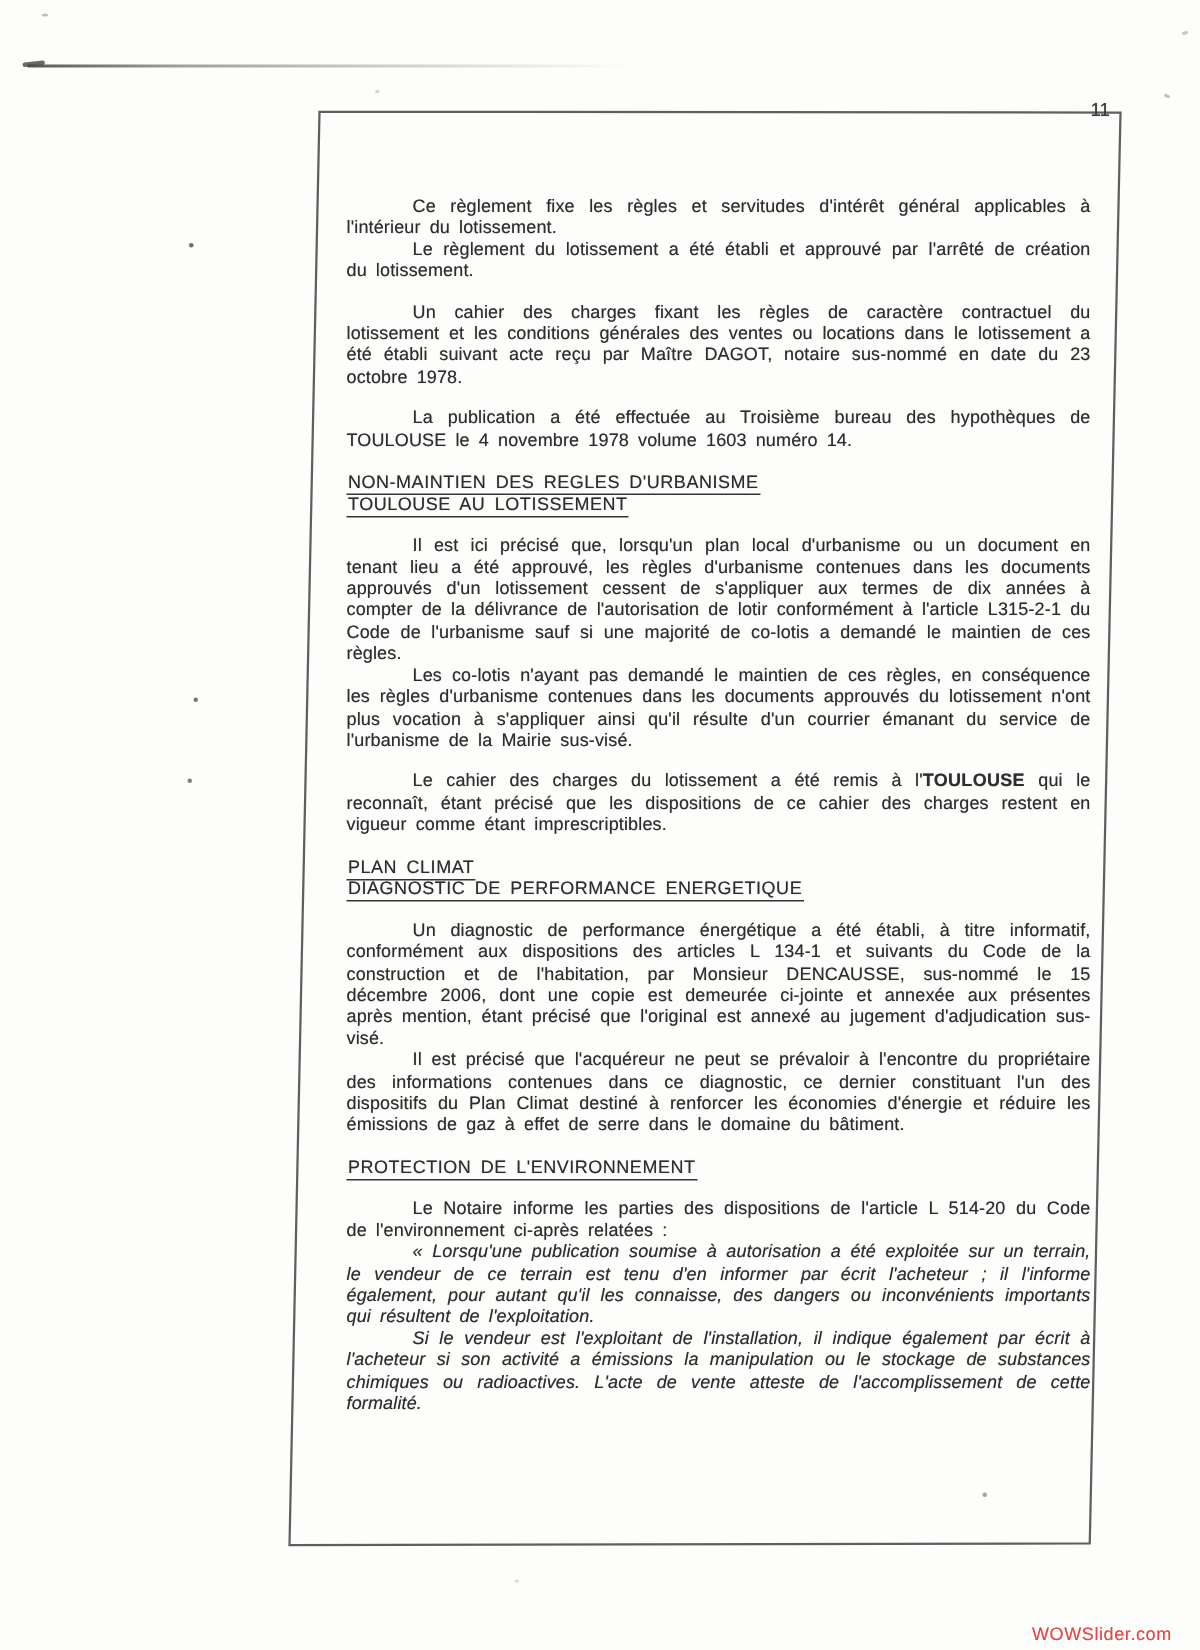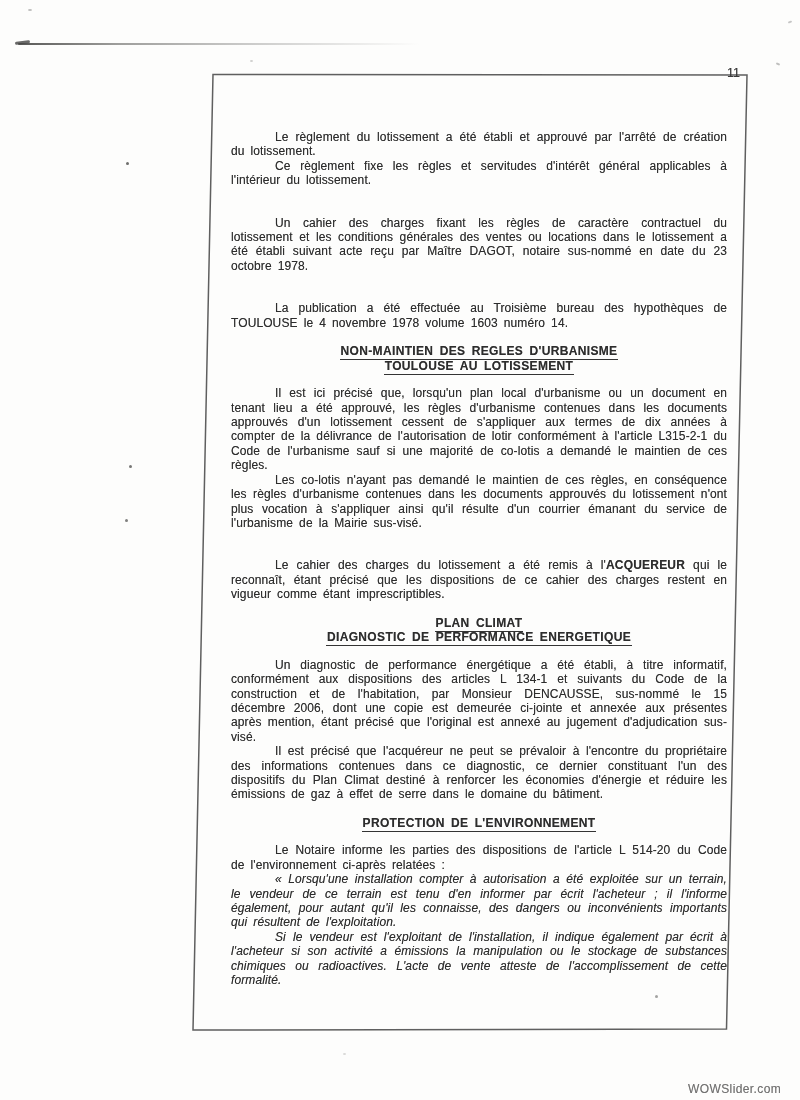--- a/index.html
+++ b/index.html
@@ -18,25 +18,25 @@
     text-shadow:0 0 .5px rgba(50,50,50,.6);
   }
   
   .content{
     position:absolute;left:231px;top:130px;width:496px;
     font-size:12px;line-height:14.4px;color:#2d2d2d;
     text-align:justify;word-spacing:2.6px;letter-spacing:.1px;
     text-shadow:0 0 .55px rgba(45,45,45,.55);
   }
   .para{margin:0;text-indent:44px;}
-  .para.gap{margin-top:28px;}
+  .para.gap{margin-top:13px;}
   .para.italic{font-style:italic;}
   .para b{font-weight:bold;letter-spacing:.2px;}
-  .heading{margin:14px 0 13px 0;text-align:center;text-indent:0;
-    font-weight:bold;letter-spacing:.35px;}
+  .heading{margin:14px 0 13px 0;text-align:left;text-indent:0;
+    font-weight:normal;letter-spacing:.35px;}
   .heading-line{line-height:14.6px;}
   .heading-line span{border-bottom:1.4px solid #343434;padding:0 1px 1px 1px;}
   
   .pen-line{
     position:absolute;left:18px;top:43px;width:402px;height:1.6px;
     background:linear-gradient(to right,
       rgba(70,70,68,.9), rgba(95,95,92,.6) 25%,
       rgba(120,120,118,.4) 55%, rgba(150,150,148,0) 100%);
     border-radius:1px;
   }
@@ -50,21 +50,21 @@
   .speck.s3{left:125px;top:519px;width:3px;height:3px;opacity:.7;}
   .speck.s4{left:776px;top:63px;width:4px;height:2px;opacity:.35;border-radius:2px;transform:rotate(25deg);}
   .speck.s5{left:788px;top:21px;width:4px;height:2px;opacity:.3;border-radius:2px;transform:rotate(-20deg);}
   .speck.s6{left:655px;top:995px;width:3px;height:3px;opacity:.5;}
   .speck.s7{left:28px;top:9px;width:4px;height:2px;opacity:.35;}
   .speck.s8{left:250px;top:60px;width:3px;height:2px;opacity:.25;}
   .speck.s9{left:343px;top:1053px;width:3px;height:2px;opacity:.2;}
   
   .watermark{
     position:absolute;left:688px;top:1082px;
-    font-size:12px;color:#737373;letter-spacing:.4px;
+    font-size:12px;color:#ef4444;letter-spacing:.4px;
     text-shadow:0 0 .4px rgba(160,158,155,.8);
   }
 </style>
 </head>
 <body>
 
 <div class="stage">
 
   <div class="pen-blob"></div>
   <div class="pen-line"></div>
@@ -79,40 +79,40 @@
   <div class="speck s8"></div>
   <div class="speck s9"></div>
 
   <svg class="page-border-svg" width="800" height="1100" viewBox="0 0 800 1100">
     <polygon points="213,74.5 747,75 726.5,1029 193,1030" fill="none" stroke="#3c3c3c" stroke-width="1.5" stroke-opacity="0.82"></polygon>
   </svg>
 
   <div class="page-number">11</div>
 
   <div class="content">
+      <div class="para">Ce règlement fixe les règles et servitudes d'intérêt général applicables à l'intérieur du lotissement.</div>
       <div class="para">Le règlement du lotissement a été établi et approuvé par l'arrêté de création du lotissement.</div>
-      <div class="para">Ce règlement fixe les règles et servitudes d'intérêt général applicables à l'intérieur du lotissement.</div>
       <div class="para gap">Un cahier des charges fixant les règles de caractère contractuel du lotissement et les conditions générales des ventes ou locations dans le lotissement a été établi suivant acte reçu par Maître DAGOT, notaire sus-nommé en date du 23 octobre 1978.</div>
       <div class="para gap">La publication a été effectuée au Troisième bureau des hypothèques de TOULOUSE le 4 novembre 1978 volume 1603 numéro 14.</div>
       <div class="heading">
         <div class="heading-line"><span>NON-MAINTIEN DES REGLES D'URBANISME</span></div>
         <div class="heading-line"><span>TOULOUSE AU LOTISSEMENT</span></div>
       </div>
       <div class="para">Il est ici précisé que, lorsqu'un plan local d'urbanisme ou un document en tenant lieu a été approuvé, les règles d'urbanisme contenues dans les documents approuvés d'un lotissement cessent de s'appliquer aux termes de dix années à compter de la délivrance de l'autorisation de lotir conformément à l'article L315-2-1 du Code de l'urbanisme sauf si une majorité de co-lotis a demandé le maintien de ces règles.</div>
       <div class="para">Les co-lotis n'ayant pas demandé le maintien de ces règles, en conséquence les règles d'urbanisme contenues dans les documents approuvés du lotissement n'ont plus vocation à s'appliquer ainsi qu'il résulte d'un courrier émanant du service de l'urbanisme de la Mairie sus-visé.</div>
-      <div class="para gap">Le cahier des charges du lotissement a été remis à l'<b>ACQUEREUR</b> qui le reconnaît, étant précisé que les dispositions de ce cahier des charges restent en vigueur comme étant imprescriptibles.</div>
+      <div class="para gap">Le cahier des charges du lotissement a été remis à l'<b>TOULOUSE</b> qui le reconnaît, étant précisé que les dispositions de ce cahier des charges restent en vigueur comme étant imprescriptibles.</div>
       <div class="heading">
         <div class="heading-line"><span>PLAN CLIMAT</span></div>
         <div class="heading-line"><span>DIAGNOSTIC DE PERFORMANCE ENERGETIQUE</span></div>
       </div>
       <div class="para">Un diagnostic de performance énergétique a été établi, à titre informatif, conformément aux dispositions des articles L 134-1 et suivants du Code de la construction et de l'habitation, par Monsieur DENCAUSSE, sus-nommé le 15 décembre 2006, dont une copie est demeurée ci-jointe et annexée aux présentes après mention, étant précisé que l'original est annexé au jugement d'adjudication sus-visé.</div>
       <div class="para">Il est précisé que l'acquéreur ne peut se prévaloir à l'encontre du propriétaire des informations contenues dans ce diagnostic, ce dernier constituant l'un des dispositifs du Plan Climat destiné à renforcer les économies d'énergie et réduire les émissions de gaz à effet de serre dans le domaine du bâtiment.</div>
       <div class="heading">
         <div class="heading-line"><span>PROTECTION DE L'ENVIRONNEMENT</span></div>
       </div>
       <div class="para">Le Notaire informe les parties des dispositions de l'article L 514-20 du Code de l'environnement ci-après relatées :</div>
-      <div class="para italic">« Lorsqu'une installation compter à autorisation a été exploitée sur un terrain, le vendeur de ce terrain est tenu d'en informer par écrit l'acheteur ; il l'informe également, pour autant qu'il les connaisse, des dangers ou inconvénients importants qui résultent de l'exploitation.</div>
+      <div class="para italic">« Lorsqu'une publication soumise à autorisation a été exploitée sur un terrain, le vendeur de ce terrain est tenu d'en informer par écrit l'acheteur ; il l'informe également, pour autant qu'il les connaisse, des dangers ou inconvénients importants qui résultent de l'exploitation.</div>
       <div class="para italic">Si le vendeur est l'exploitant de l'installation, il indique également par écrit à l'acheteur si son activité a émissions la manipulation ou le stockage de substances chimiques ou radioactives. L'acte de vente atteste de l'accomplissement de cette formalité.</div>
     </div>
 
   <div class="watermark">WOWSlider.com</div>
 
 </div>
 
 </body></html>

